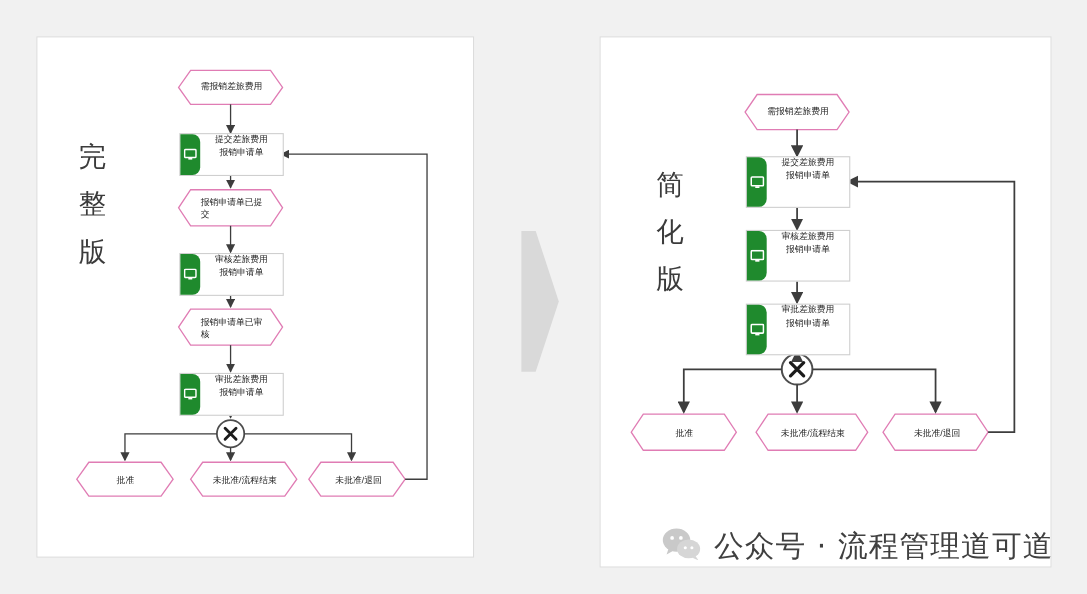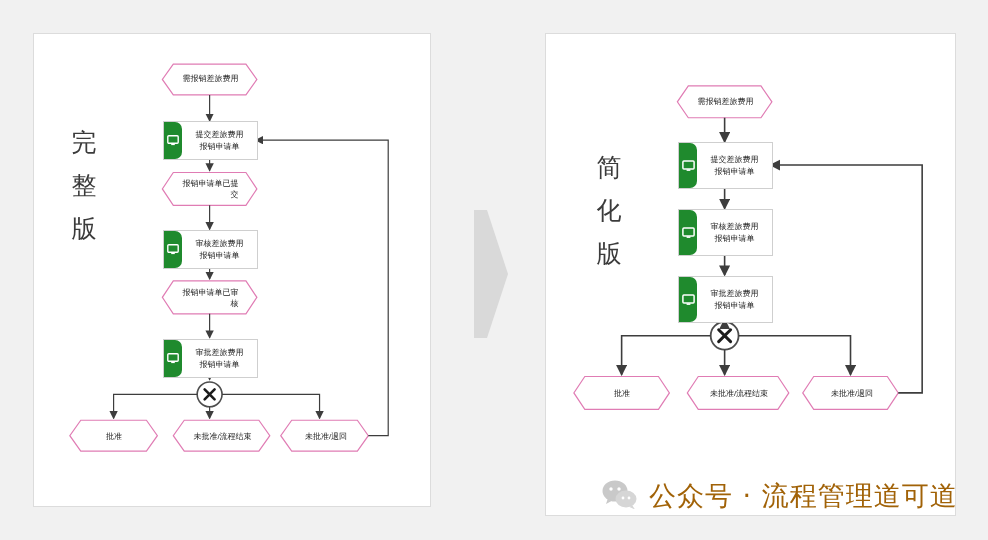--- a/index.html
+++ b/index.html
@@ -46,21 +46,20 @@
     position: absolute;
     left: 0; top: 0;
     width: 100%; height: 100%;
     overflow: visible;
   }
 
   
   .node {
     position: absolute;
     display: flex;
-    align-items: center;
     justify-content: center;
     font-size: 8px;
     color: #1b1b1b;
     text-align: center;
     line-height: 1.45;
     white-space: pre-line;
     user-select: none;
     font-family: Liberation Mono, monospace;
   }
 
@@ -88,42 +87,42 @@
   }
 
   
   .hexlabel {
     position: absolute;
     display: flex;
     align-items: center;
     justify-content: center;
     font-size: 8px;
     color: #1b1b1b;
-    text-align: right;
+    text-align: left;
     line-height: 1.35;
     white-space: pre-line;
     user-select: none;
     pointer-events: none;
   }
 
   
   #transition-arrow { position: absolute; left: 462px; top: 200px; }
 
   
   #watermark {
     position: absolute;
     left: 602px; top: 478px;
     display: flex;
     align-items: center;
     gap: 11px;
     user-select: none;
   }
   #watermark .wm-text {
     font-size: 27px;
-    color: #a16207;
+    color: #404040;
     font-family: "DejaVu Sans", sans-serif;
     letter-spacing: 1px;
     white-space: nowrap;
   }
 </style>
 </head>
 <body>
 
 <div id="stage">
 

